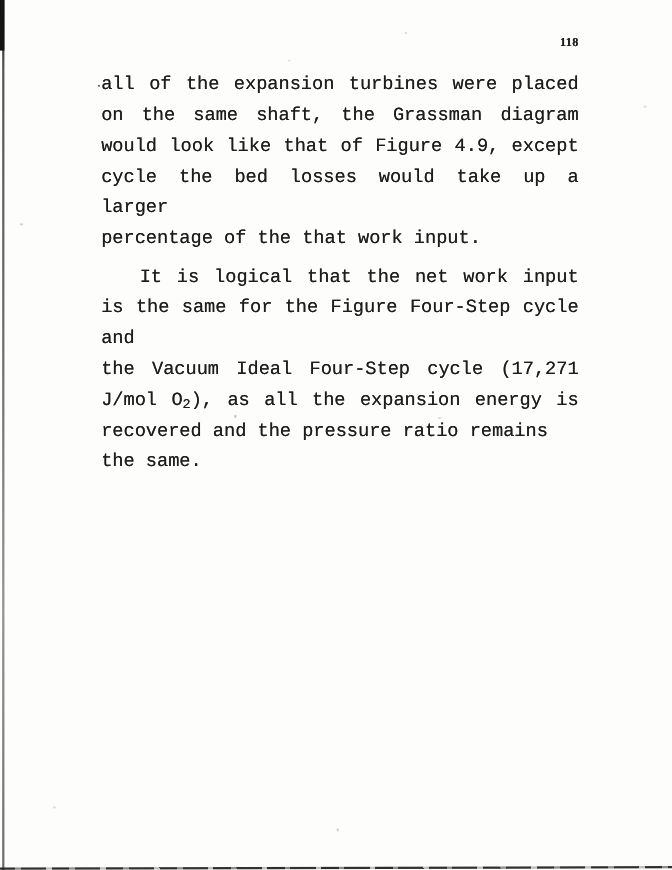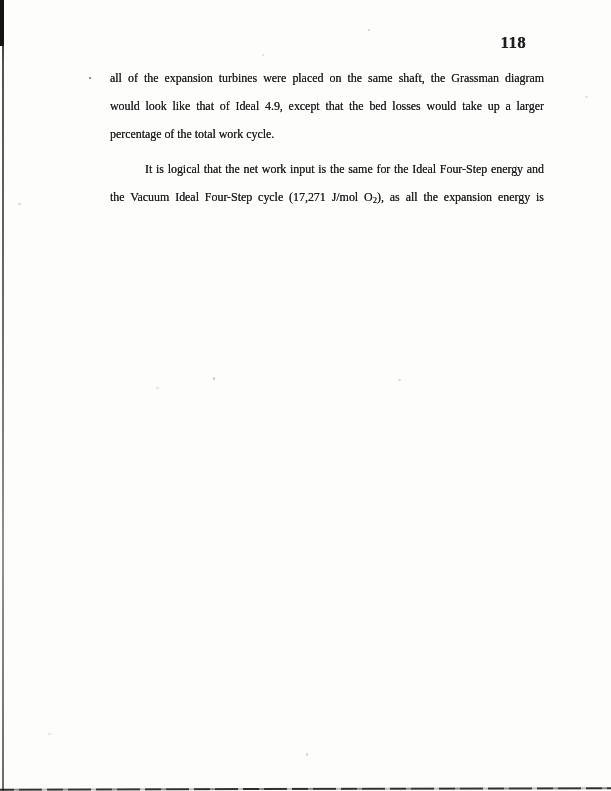--- a/index.html
+++ b/index.html
@@ -53,35 +53,36 @@
       rgba(28,28,28,0.92) 0px, rgba(28,28,28,0.92) 16px,
       rgba(28,28,28,0.5) 16px, rgba(28,28,28,0.5) 21px,
       rgba(22,22,22,0.88) 21px, rgba(22,22,22,0.88) 44px,
       rgba(70,70,70,0.35) 44px, rgba(70,70,70,0.35) 49px);
   }
   
   .page-number {
     position: absolute;
     top: 33px;
     right: 85px;
-    font-size: 17px;
+    font-size: 11px;
     font-weight: 700;
     letter-spacing: 0.3px;
     text-shadow: 0 0 0.4px rgba(20,20,20,0.8);
   }
   
   .body-text {
     position: absolute;
-    left: 110px;
+    left: 92px;
     top: 64px;
     width: 434px;
-    font-size: 12px;
+    font-size: 17px;
     line-height: 28px;
     letter-spacing: -0.05px;
     text-shadow: 0 0 0.45px rgba(25,25,25,0.85);
+    font-family: Liberation Mono, monospace;
   }
   .paragraph { margin: 0; padding: 0; }
   .paragraph.second { margin-top: 7px; }
   .text-line { width: 434px; }
   .text-line.jfull {
     text-align: justify;
     text-align-last: justify;
     text-justify: inter-word;
   }
   .text-line.jlast { text-align: left; }
@@ -105,26 +106,27 @@
 
   <div class="edge-left-line"></div>
   <div class="edge-left-top"></div>
   <div class="edge-bottom-line"></div>
 
   <div class="page-number">118</div>
 
   <div class="body-text">
     <div class="paragraph">
       <div class="text-line jfull">all of the expansion turbines were placed on the same shaft, the Grassman diagram</div>
-      <div class="text-line jfull">would look like that of Ideal 4.9, except that the bed losses would take up a larger</div>
-      <div class="text-line jlast">percentage of the total work cycle.</div>
+      <div class="text-line jfull">would look like that of Figure 4.9, except cycle the bed losses would take up a larger</div>
+      <div class="text-line jlast">percentage of the that work input.</div>
     </div>
     <div class="paragraph second">
-      <div class="text-line jfull indented">It is logical that the net work input is the same for the Ideal Four-Step energy and</div>
+      <div class="text-line jfull indented">It is logical that the net work input is the same for the Figure Four-Step cycle and</div>
       <div class="text-line jfull"><span>the Vacuum Ideal Four-Step cycle (17,271 J/mol O</span><sub class="chem-sub">2</sub><span>), as all the expansion energy is</span></div>
+      <div class="text-line jlast">recovered and the pressure ratio remains the same.</div>
     </div>
   </div>
 
   <div class="speck" style="left:89px; top:77px; width:2px; height:2px; opacity:0.75;"></div>
   <div class="speck" style="left:368px; top:29px; width:2px; height:2px; opacity:0.22;"></div>
   <div class="speck" style="left:262px; top:54px; width:2px; height:2px; opacity:0.18;"></div>
   <div class="speck" style="left:585px; top:96px; width:2.5px; height:2px; opacity:0.14;"></div>
   <div class="speck" style="left:18px; top:203px; width:2.5px; height:1.5px; opacity:0.2;"></div>
   <div class="speck" style="left:213px; top:377px; width:2px; height:2.5px; opacity:0.28;"></div>
   <div class="speck" style="left:398px; top:379px; width:3px; height:1.5px; opacity:0.18;"></div>

